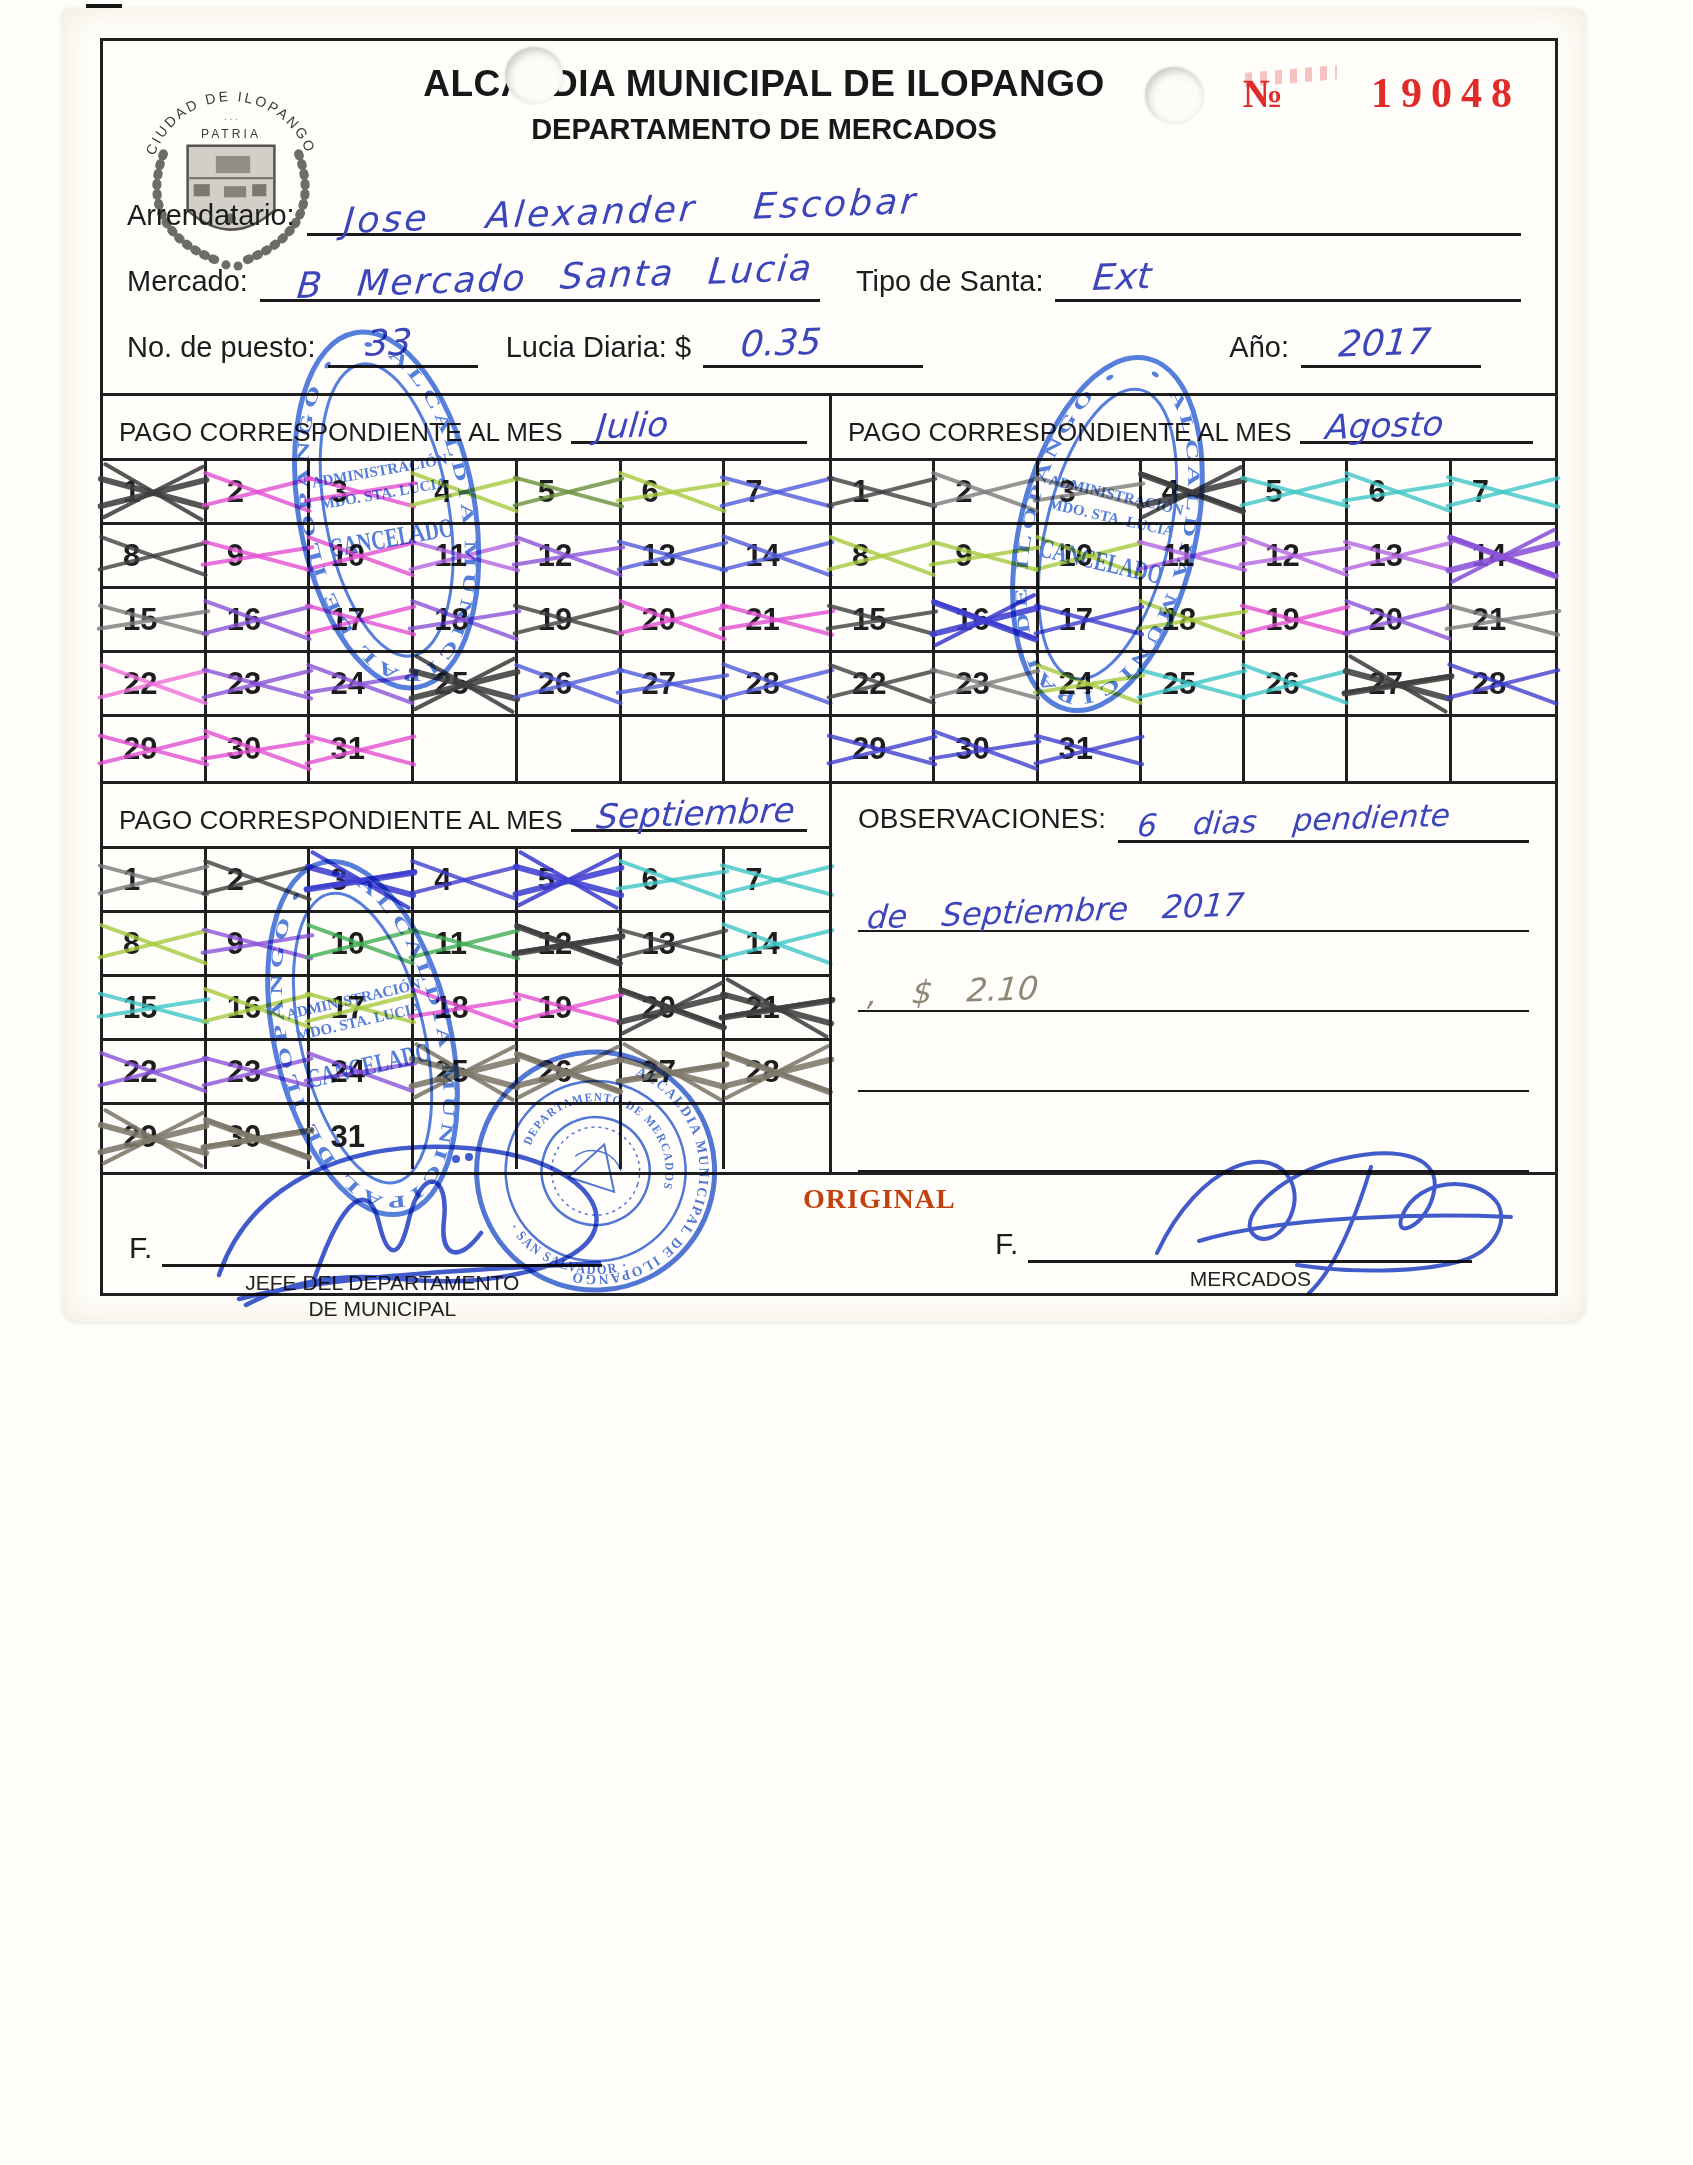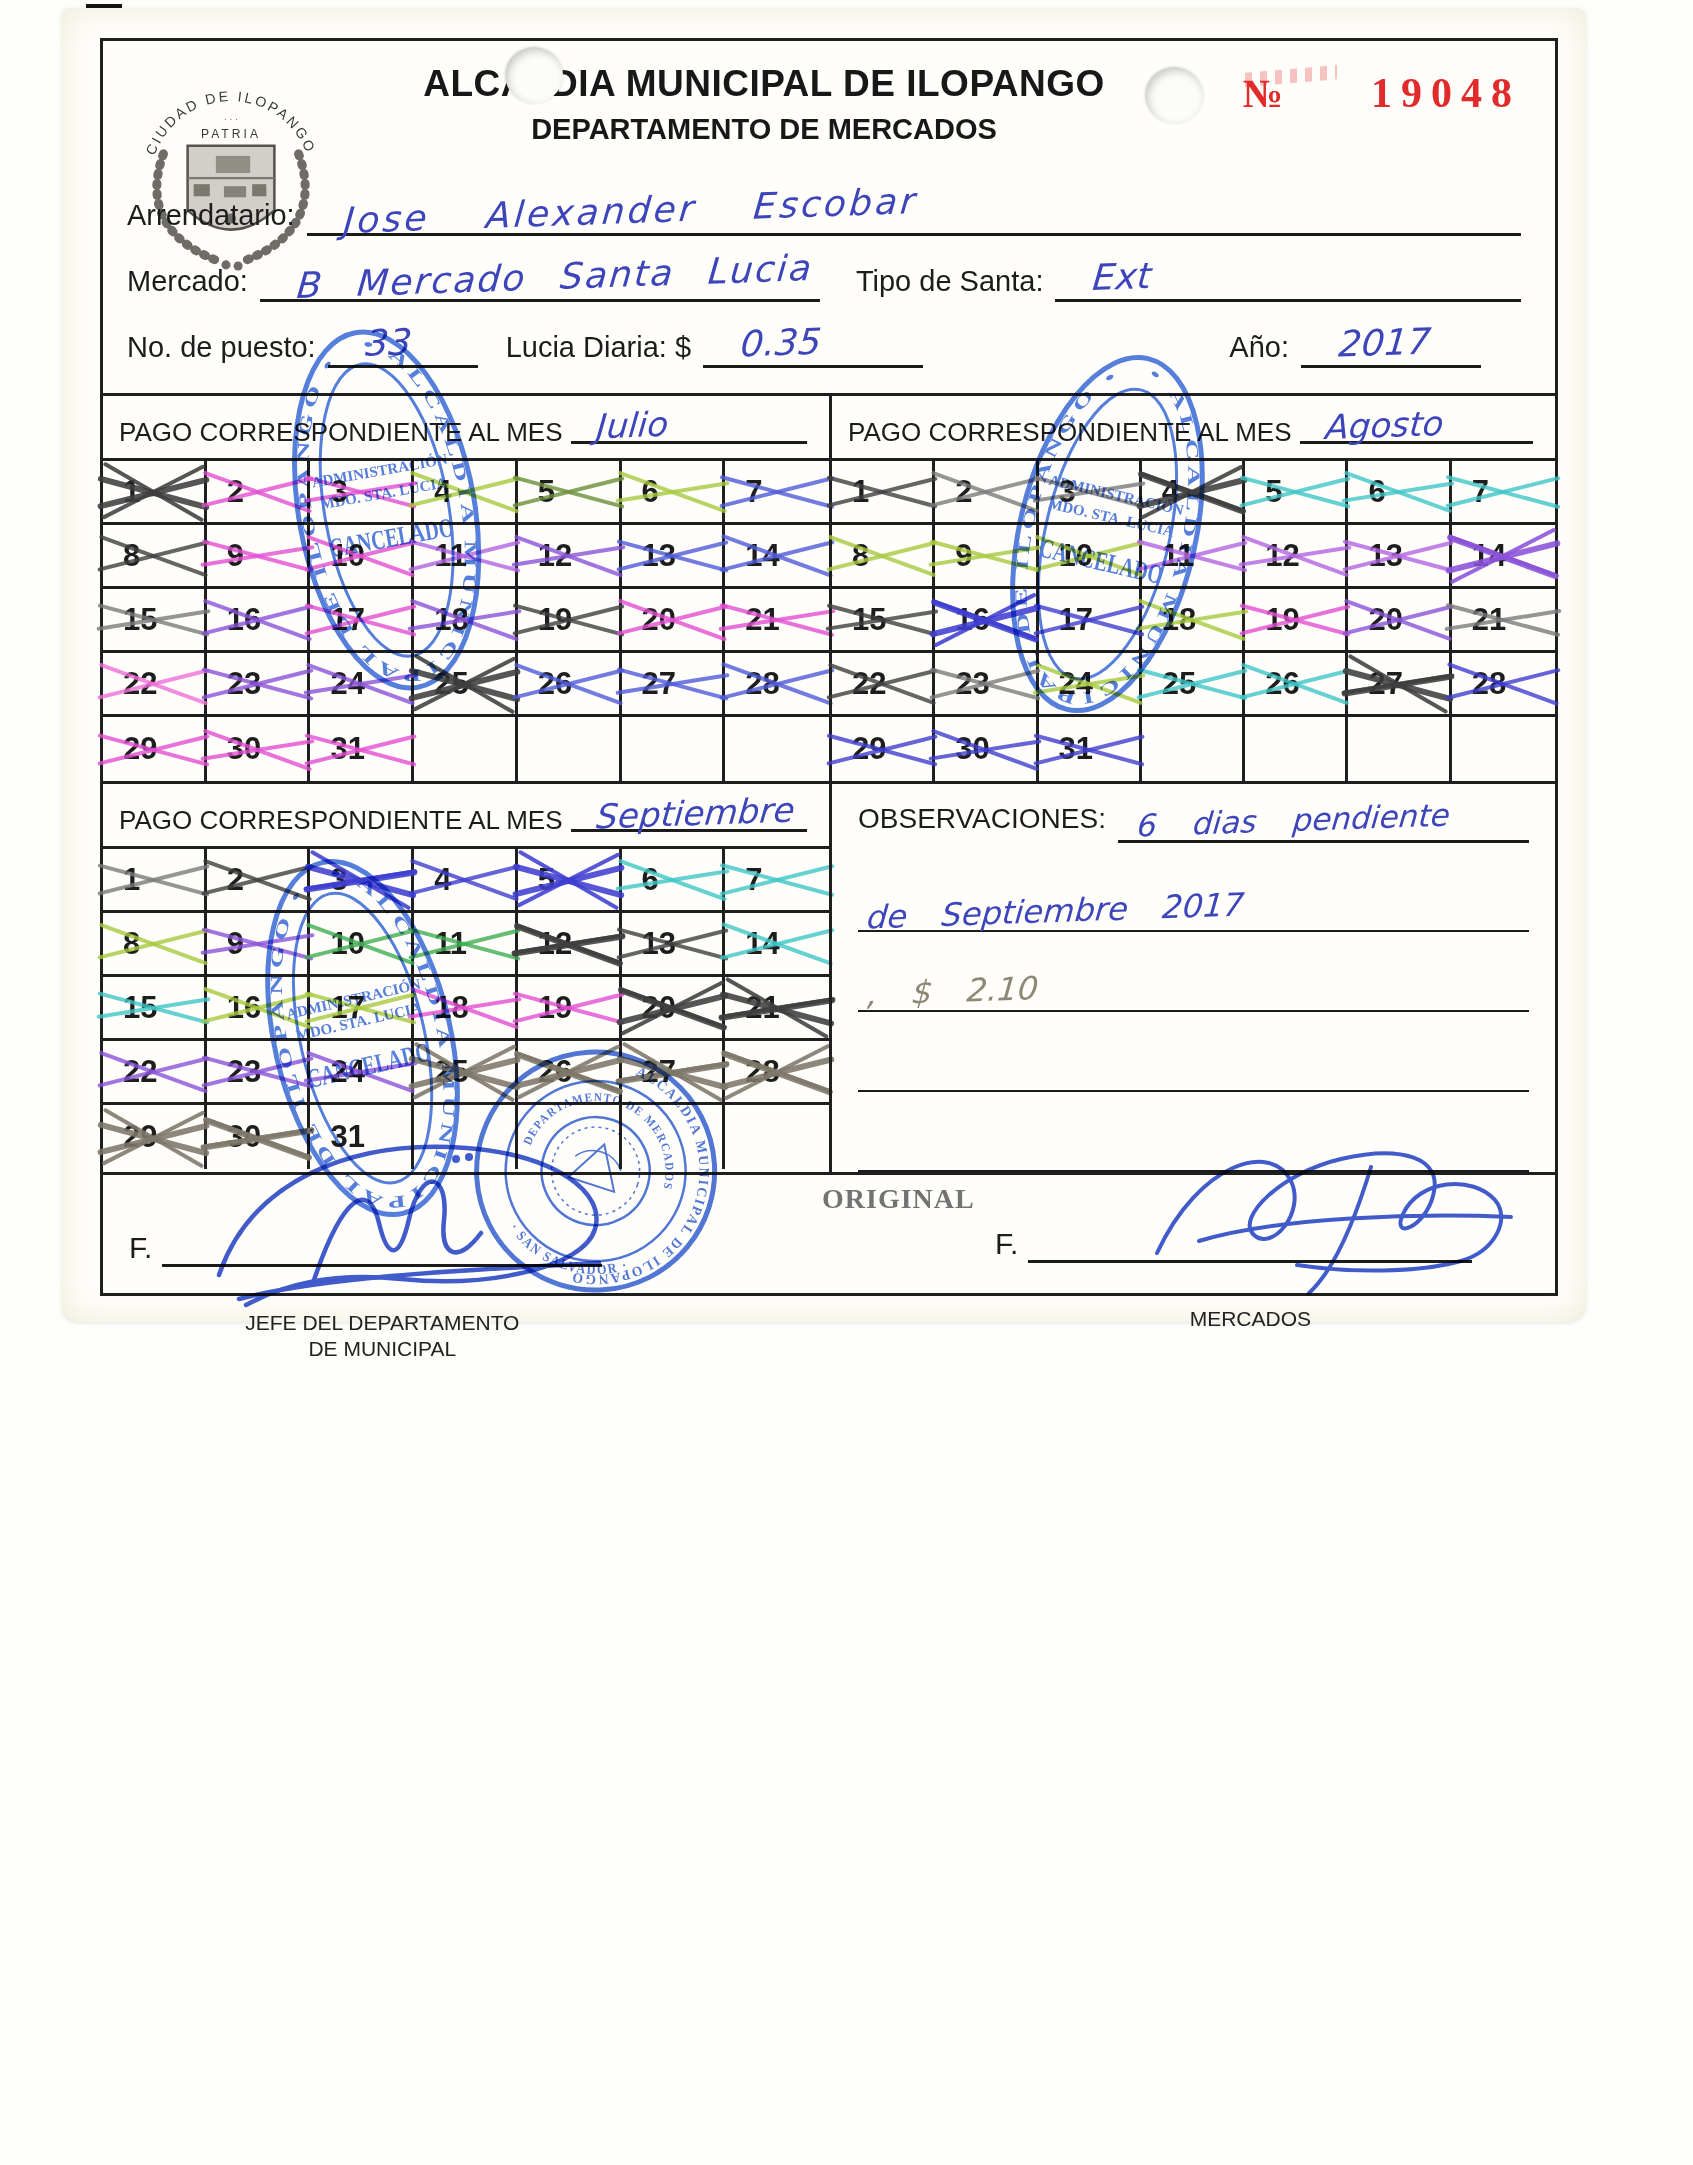--- a/index.html
+++ b/index.html
@@ -68,30 +68,30 @@
   .obs{padding:6px 26px 0 26px;box-sizing:border-box;}
   .obs-row1{display:flex;align-items:center;height:62px;}
   .obs-label{font-size:28px;white-space:nowrap;padding-bottom:4px;}
   .obs-row1 .wline{height:40px;}
   .obs-row1 .hand{font-size:31px;word-spacing:26px;}
   .obs-line{height:78px;border-bottom:2px solid #1b1b1b;position:relative;}
   .obs-line .hand{position:absolute;left:10px;bottom:0;font-size:32px;word-spacing:24px;white-space:nowrap;}
   
   .footer{border-top:3px solid #1f1f1f;height:139px;position:relative;}
   .original{position:absolute;left:700px;top:8px;font-family:"Liberation Serif",serif;
-    font-weight:bold;font-size:28px;letter-spacing:1px;color:#737373;margin-left:19px;}
+    font-weight:bold;font-size:28px;letter-spacing:1px;color:#c2410c;}
   .sig{position:absolute;display:flex;align-items:flex-end;}
   .sig .f{font-size:30px;padding-bottom:2px;}
   .sigline{border-bottom:3px solid #1b1b1b;margin-left:10px;position:relative;}
   .sig-left{left:26px;top:56px;width:520px;}
   .sig-left .sigline{width:440px;}
   .sig-right{right:40px;top:52px;width:520px;}
   .sig-right .sigline{width:444px;}
   .role{position:absolute;top:6px;left:0;right:0;text-align:center;font-size:21px;
-    line-height:26px;color:#222;white-space:nowrap;margin-top:40px;}
+    line-height:26px;color:#222;white-space:nowrap;}
   
   .stamp{position:absolute;opacity:.82;mix-blend-mode:multiply;z-index:5;pointer-events:none;}
   .signature{position:absolute;z-index:6;pointer-events:none;mix-blend-mode:multiply;}
 </style>
 </head>
 <body>
 
 <div class="corner-mark"></div>
 
 <div class="card">

